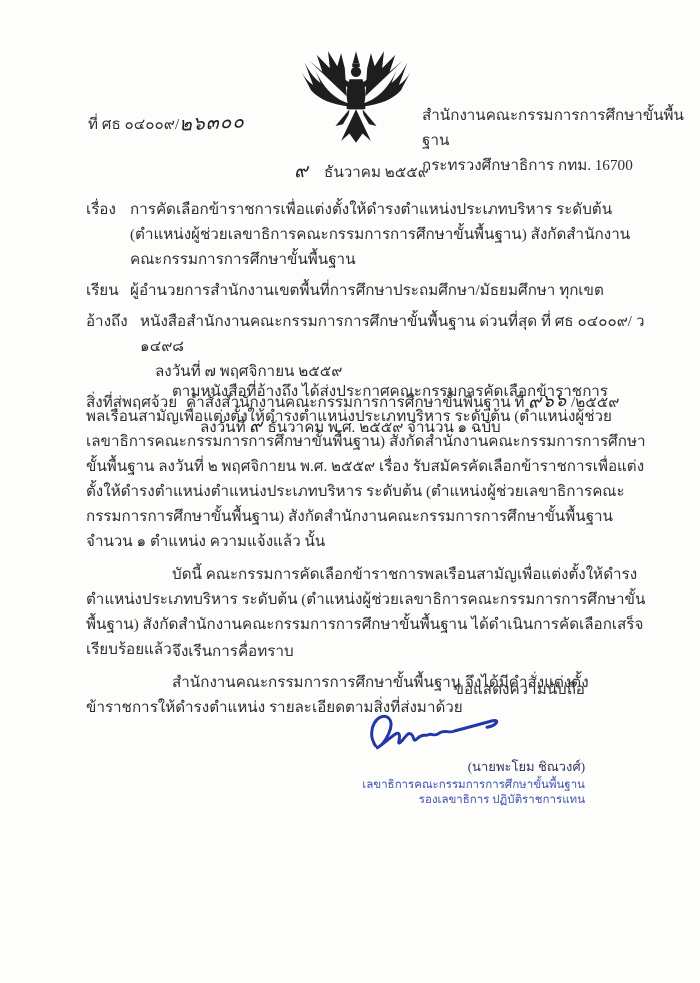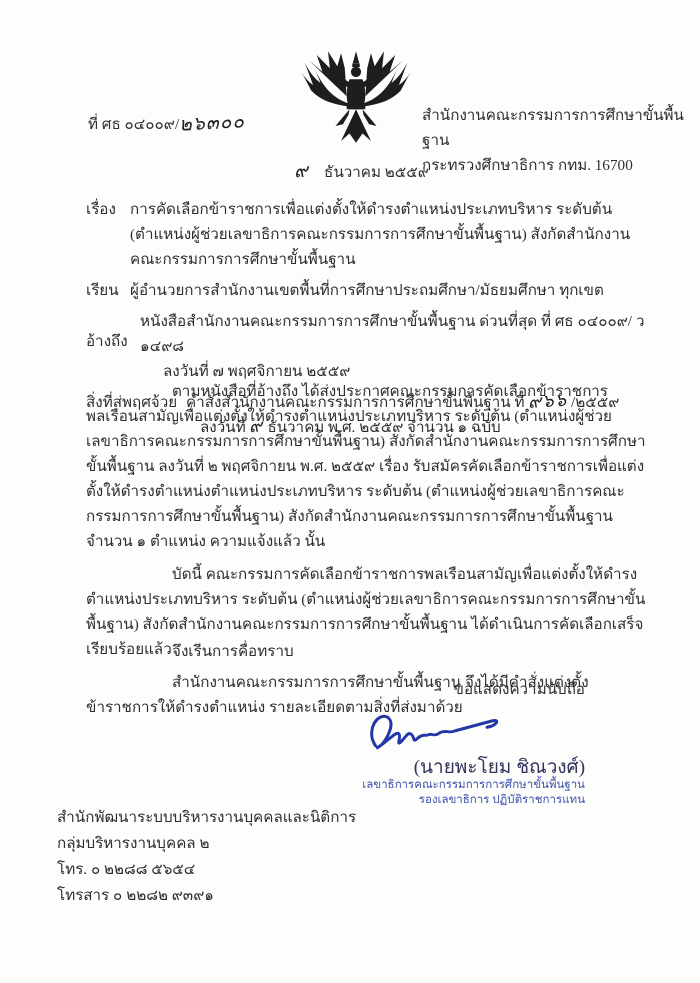--- a/index.html
+++ b/index.html
@@ -33,37 +33,37 @@
     color: #222;
   }
   .hand.small { font-size: 18px; }
 
   
   .fields { left: 86px; top: 196px; width: 562px; }
   .field  { display: flex; margin-bottom: 2px; }
   .field .label { flex: 0 0 auto; }
   .field .value { flex: 1 1 auto; }
   .label-subject, .label-to { width: 44px; }
-  .label-ref { width: 54px; margin-top: 20px; }
+  .label-ref { width: 54px; }
   .label-encl { width: 100px; }
-  .sub-line { margin-left: 23px; font-family: Liberation Serif, serif; }
+  .sub-line { margin-left: 15px; font-family: Liberation Serif, serif; }
   .encl-subline { margin-left: 14px; }
   .mb6 { margin-bottom: 6px; }
 
   
   .body-block { left: 86px; top: 378px; width: 560px; }
   .body-block p { text-indent: 86px; margin-bottom: 8px; }
 
   .closing-line { left: 172px; top: 638px; }
 
   
   .sign-block { left: 285px; top: 676px; width: 300px; text-align: right; }
   .salutation { margin-bottom: 4px; }
   .sig-svg { display: block; margin: 2px auto 0; }
-  .signer-name { color: #31355c; font-size: 19px; line-height: 20px; }
+  .signer-name { color: #31355c; font-size: 13px; line-height: 20px; }
   .signer-title { color: #4355b2; font-size: 11.5px; line-height: 15px; }
 
   
   .footer { left: 57px; top: 804px; font-size: 15.2px; }
   .footer div { margin-bottom: 1px; }
 </style>
 </head>
 <body>
 
 <div class="page">
@@ -163,20 +163,14 @@
   <div class="abs sign-block">
     <div class="salutation">ขอแสดงความนับถือ</div>
     <svg class="sig-svg" width="150" height="52" viewBox="0 0 160 56">
       <path d="M16 44 C4 26 20 6 30 14 C38 21 26 42 18 46 C28 40 38 28 41 31 C44 34 38 44 43 40 C49 34 51 28 55 32 C58 35 56 41 61 36 C67 30 69 34 73 32 C77 30 79 35 85 30 C91 26 95 31 101 28 L142 17 C150 15 147 22 136 24" fill="none" stroke="#2338a6" stroke-width="3.2" stroke-linecap="round" stroke-linejoin="round"></path>
     </svg>
     <div class="signer-name">(นายพะโยม  ชิณวงศ์)</div>
     <div class="signer-title">เลขาธิการคณะกรรมการการศึกษาขั้นพื้นฐาน</div>
     <div class="signer-title">รองเลขาธิการ ปฏิบัติราชการแทน</div>
   </div>
 
-  <div class="abs footer">
-    <div>สำนักพัฒนาระบบบริหารงานบุคคลและนิติการ</div>
-    <div>กลุ่มบริหารงานบุคคล ๒</div>
-    <div>โทร. ๐ ๒๒๘๘ ๕๖๕๔</div>
-    <div>โทรสาร ๐ ๒๒๘๒ ๙๓๙๑</div>
-  </div>
 
 </div>
 
 </body></html>

